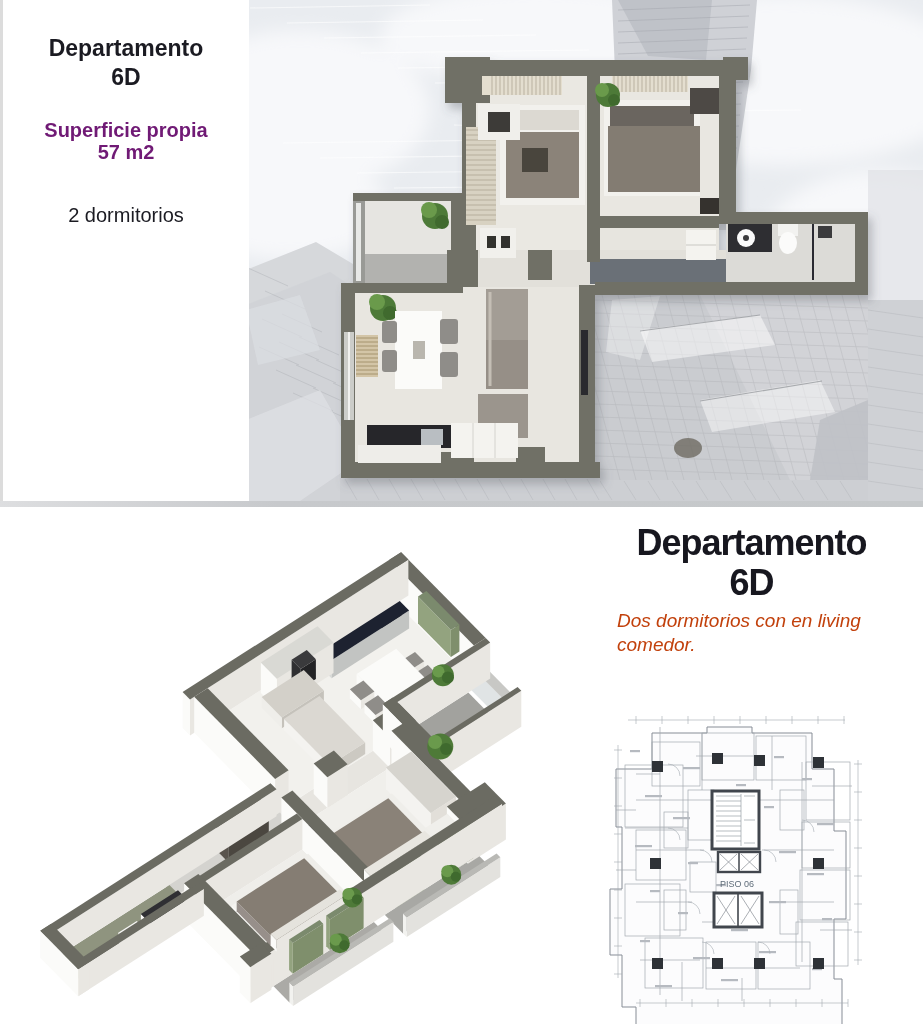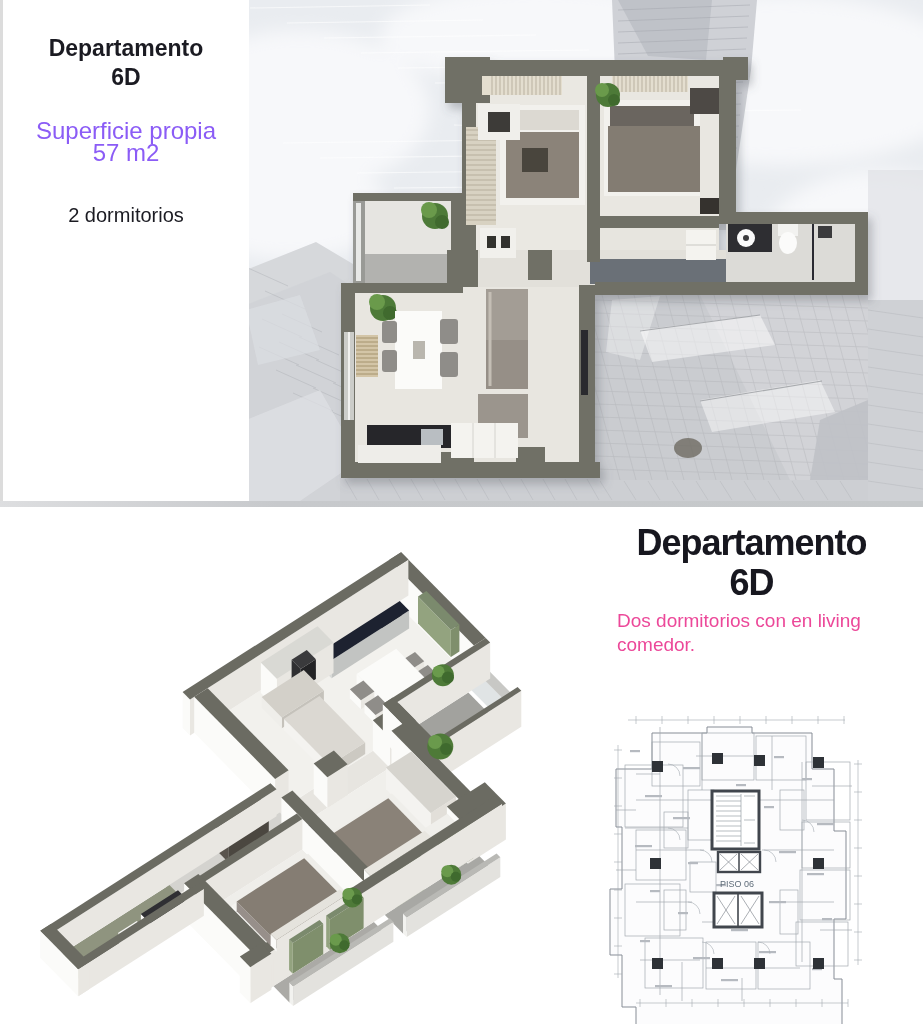--- a/index.html
+++ b/index.html
@@ -467,21 +467,21 @@
 
 <rect x="358" y="445" width="83" height="18" fill="#eeede9"></rect>
 </g>
 </svg>
 </div>
 
 <div class="abs" style="left:0;top:0;width:246px;height:501px;background:#ffffff;border-left:3px solid #dcdcdc;">
 
   <div class="abs" style="left:0;top:34px;width:246px;text-align:center;font-weight:bold;font-size:23px;line-height:29px;color:#1b1b22;">Departamento<br>6D</div>
 
-  <div class="abs" style="left:0;top:120px;width:246px;text-align:center;font-weight:normal;font-size:24px;line-height:21.5px;color:#8b5cf6;">Superficie propia<br>57 m2</div>
+  <div class="abs" style="left:0;top:120px;width:246px;text-align:center;font-weight:bold;font-size:20px;line-height:21.5px;color:#701a75;">Superficie propia<br>57 m2</div>
 
   <div class="abs" style="left:0;top:204px;width:246px;text-align:center;font-weight:normal;font-size:20px;color:#1b1b22;">2 dormitorios</div>
 
 </div>
 
 <div class="abs" style="left:0;top:501px;width:923px;height:6px;background:linear-gradient(90deg,#dddee0 0%,#c7c9cc 30%,#c5c8ca 100%);"></div>
 
 <div class="abs" style="left:0;top:507px;width:923px;height:517px;background:#ffffff;">
 <svg class="abs" style="left:0;top:0;" width="923" height="517" viewBox="0 507 923 517" xmlns="http://www.w3.org/2000/svg">
 
@@ -1024,14 +1024,14 @@
           <line x1="854" y1="876" x2="862" y2="876"></line>
           <line x1="854" y1="904" x2="862" y2="904"></line>
           <line x1="854" y1="932" x2="862" y2="932"></line>
           <line x1="854" y1="960" x2="862" y2="960"></line>
         </g>
 </g>
 </svg>
 
   <div class="abs" style="left:580px;top:16px;width:343px;text-align:center;font-weight:bold;font-size:36px;line-height:39.5px;color:#17171f;letter-spacing:-1px;">Departamento<br>6D</div>
 
-  <div class="abs" style="left:617px;top:102px;width:286px;font-size:19px;line-height:24px;color:#ec4899;">Dos dormitorios con en living comedor.</div>
+  <div class="abs" style="left:617px;top:102px;width:286px;font-size:19px;line-height:24px;color:#c2410c;font-style:italic;">Dos dormitorios con en living comedor.</div>
 </div>
 
 </body></html>

